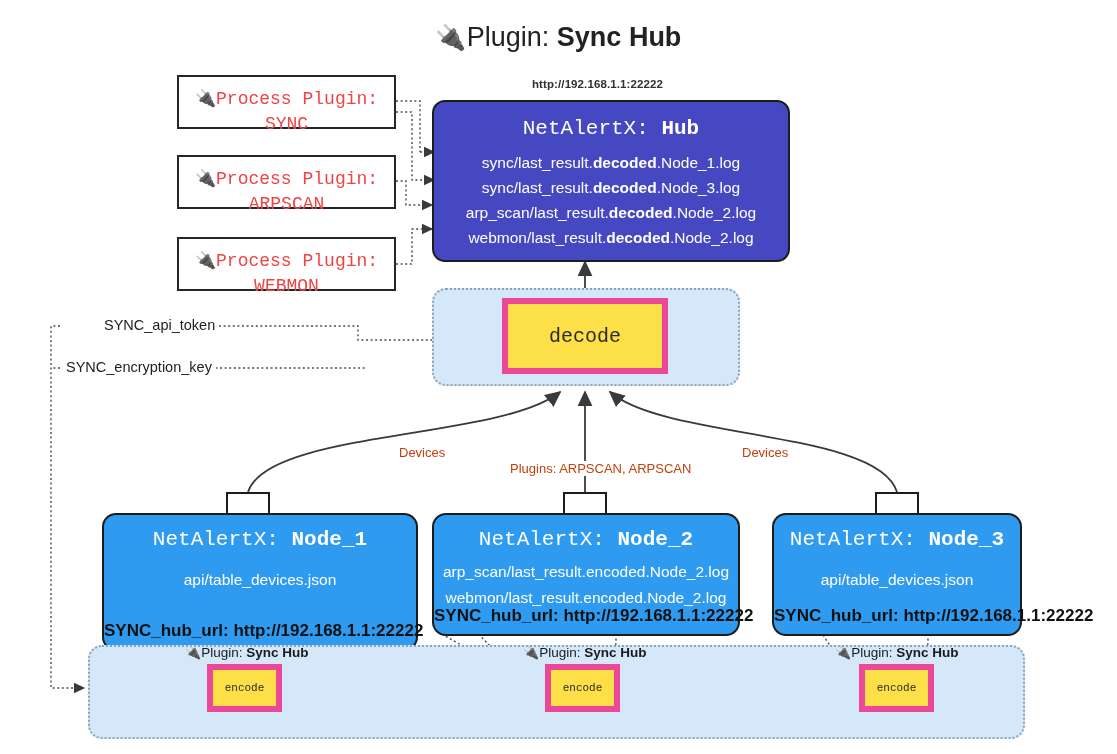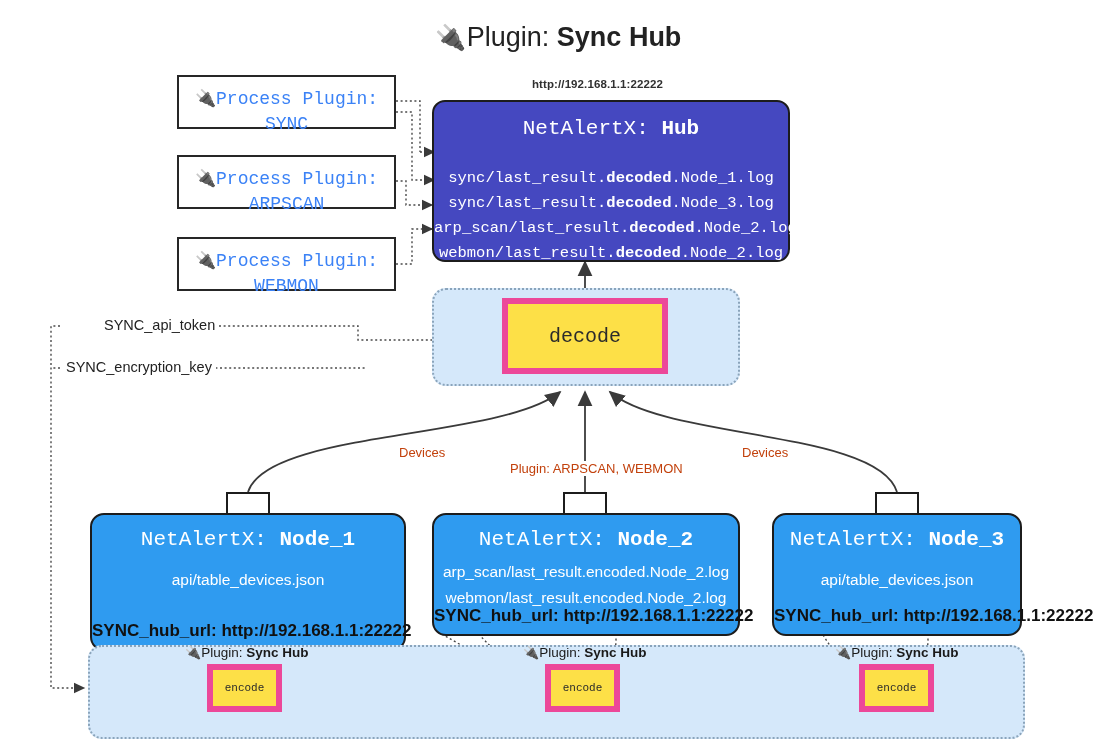--- a/index.html
+++ b/index.html
@@ -11,36 +11,36 @@
   
   .title{position:absolute;left:0;top:18px;width:1117px;text-align:center;
          font-size:27px;line-height:38px;color:#222;white-space:nowrap;}
   .title .plug{font-size:25px;letter-spacing:0;}
   .title .lbl{font-weight:400;}
   .title .val{font-weight:bold;}
 
   
   .procbox{position:absolute;box-sizing:border-box;border:2px solid #262626;
            background:#ffffff;font-family:"Liberation Mono","DejaVu Sans Mono",monospace;
-           font-size:18px;line-height:25px;text-align:center;color:#3b82f6;
+           font-size:18px;line-height:25px;text-align:center;color:#ef4444;
            padding-top:9px;}
   .procbox .l1{display:block;white-space:nowrap;}
   .procbox .l2{display:block;white-space:nowrap;text-align:center;}
   .procbox .plug{font-family:"DejaVu Sans",sans-serif;font-size:17px;}
 
   
   .huburl{position:absolute;font-size:11.5px;font-weight:bold;color:#303030;
           white-space:nowrap;letter-spacing:.1px;}
   .hub{position:absolute;box-sizing:border-box;background:#4548c0;
        border:2px solid #1c1c1c;border-radius:13px;}
   .hub .hubtitle{text-align:center;color:#ffffff;
        font-family:"Liberation Mono","DejaVu Sans Mono",monospace;
        font-size:21px;line-height:26px;margin-top:14px;white-space:nowrap;}
   .hub .hubtitle b{font-weight:bold;}
-  .hub .loglist{margin-top:24px;font-family:Liberation Mono, monospace;}
+  .hub .loglist{margin-top:8px;}
   .hub .logline{color:#ffffff;font-size:15.5px;line-height:25px;
        white-space:nowrap;text-align:center;}
   .hub .logline b{font-weight:bold;}
 
   
   .band{position:absolute;box-sizing:border-box;background:#d5e8fa;
         border:2px dotted #8aa4bb;border-radius:14px;}
   .whitebox{position:absolute;box-sizing:border-box;background:#fde047;
         border:6px solid #ec4899;display:flex;align-items:center;justify-content:center;
         font-family:"Liberation Mono","DejaVu Sans Mono",monospace;color:#2b2b2b;}
@@ -179,27 +179,27 @@
   </div>
 
   <div class="band" style="left:432px;top:288px;width:308px;height:98px;"></div>
   <div class="whitebox decodebox" style="left:502px;top:298px;width:166px;height:76px;">decode</div>
 
   <div class="tokenlbl" style="left:100px;top:317px;">SYNC_api_token</div>
   <div class="tokenlbl" style="left:62px;top:359px;">SYNC_encryption_key</div>
 
   <div class="edgelbl" style="left:395px;top:445px;">Devices</div>
   <div class="edgelbl" style="left:738px;top:445px;">Devices</div>
-  <div class="edgelbl" style="left:506px;top:461px;">Plugin: ARPSCAN, WEBMON</div>
+  <div class="edgelbl" style="left:506px;top:461px;">Plugins: ARPSCAN, ARPSCAN</div>
 
   <div class="envelope" style="left:226px;top:492px;"></div>
   <div class="envelope" style="left:563px;top:492px;"></div>
   <div class="envelope" style="left:875px;top:492px;"></div>
 
-  <div class="node" style="left:90px;top:513px;width:316px;height:138px;">
+  <div class="node" style="left:102px;top:513px;width:316px;height:138px;">
     <div class="ntitle">
       <span>NetAlertX:</span>
       <b>Node_1</b>
     </div>
     <div class="nline" style="margin-top:14px;">api/table_devices.json</div>
     <div class="nurl">SYNC_hub_url: http://192.168.1.1:22222</div>
   </div>
 
   <div class="node" style="left:432px;top:513px;width:308px;height:123px;">
     <div class="ntitle">

